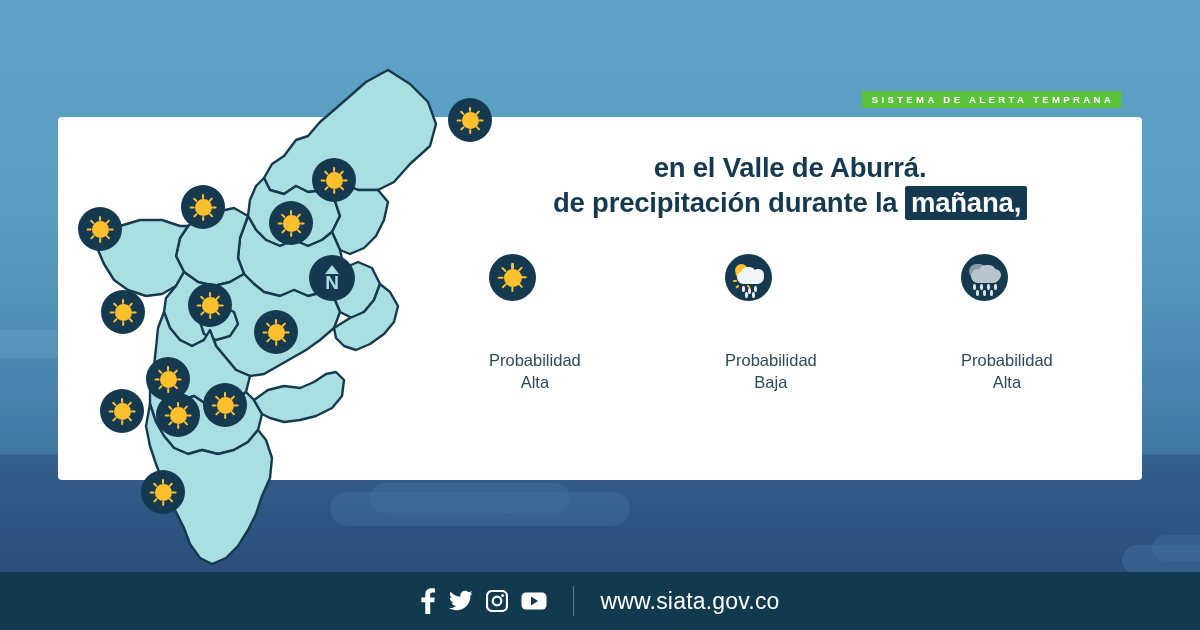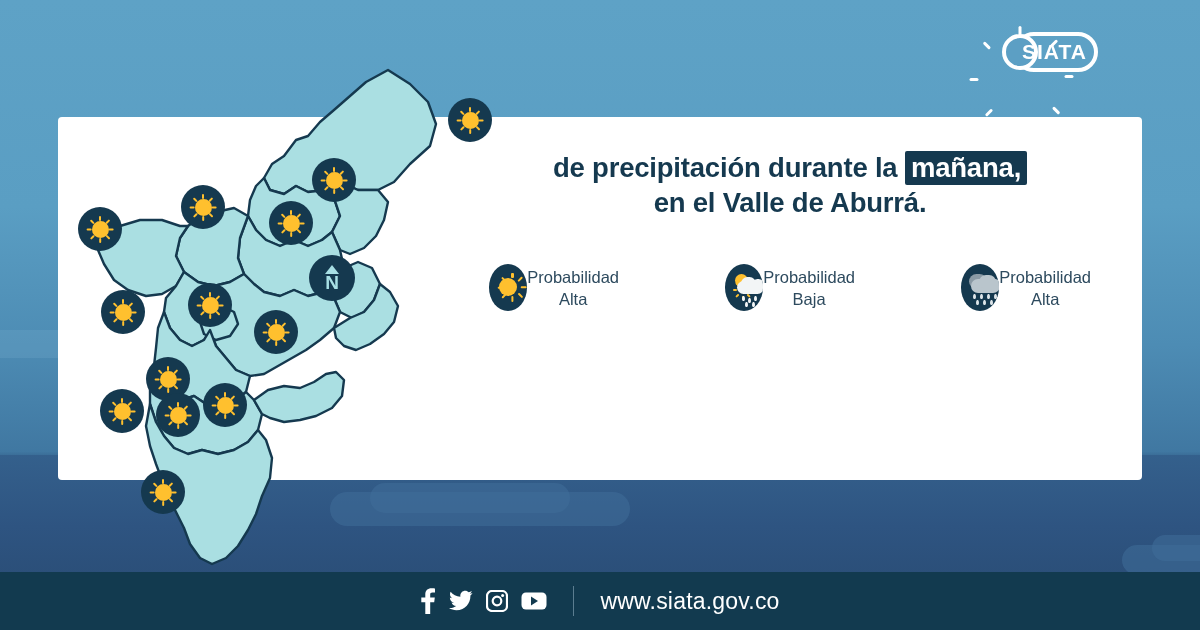--- a/index.html
+++ b/index.html
@@ -66,21 +66,21 @@
 
   
   .content{position:absolute;left:470px;top:150px;width:640px;text-align:center;}
   .title{color:#15394f;font-size:27.5px;font-weight:bold;line-height:1.28;letter-spacing:-.2px;}
   .hl{background:#15394f;color:#ffffff;padding:1px 6px 2px 6px;border-radius:2px;}
   .fecha{margin-top:18px;display:flex;align-items:baseline;justify-content:center;gap:8px;}
   .fecha-lbl{color:#2d4a5e;font-size:16.5px;letter-spacing:.3px;}
   .fecha-val{color:#15394f;font-size:15px;font-weight:bold;letter-spacing:-.2px;}
 
   .legend{margin-top:34px;display:flex;justify-content:center;gap:106px;}
-  .legend-item{width:130px;display:flex;flex-direction:row;align-items:flex-end;}
+  .legend-item{width:130px;display:flex;flex-direction:column;align-items:flex-start;gap:36px;}
   .legend-icon{width:47px;height:47px;border-radius:50%;background:#15394f;position:relative;
     overflow:hidden;}
   .legend-label{margin-top:13px;color:#2d4a5e;font-size:16.5px;line-height:1.32;}
 
   
   .li-sun{position:absolute;left:50%;top:50%;width:18px;height:18px;margin:-9px 0 0 -9px;
     background:#ffc02e;border-radius:50%;}
   .li-ray{position:absolute;left:50%;top:50%;width:2.4px;height:5.5px;background:#ffc02e;
     border-radius:1px;transform-origin:1.2px 14.5px;}
   .li-sun-sm{position:absolute;left:10px;top:10px;width:13px;height:13px;background:#ffc02e;
@@ -110,34 +110,22 @@
 
   <div class="deco-cloud" style="left:330px;top:492px;width:300px;height:34px;border-radius:18px;"></div>
   <div class="deco-cloud" style="left:370px;top:483px;width:200px;height:30px;border-radius:16px;"></div>
   <div class="deco-cloud" style="left:1122px;top:545px;width:120px;height:30px;border-radius:16px;"></div>
   <div class="deco-cloud" style="left:1152px;top:535px;width:70px;height:26px;border-radius:14px;"></div>
   <div class="deco-cloud l" style="left:-20px;top:330px;width:150px;height:28px;border-radius:14px;"></div>
 
   <div class="panel"></div>
 
   <div class="logos">
-    <div class="siata-logo">
-      <div class="siata-cloud"></div>
-      <div class="siata-sun"></div>
-      <div class="ray" style="transform:rotate(0deg) translate(-1.5px,-26px);left:28px;top:36px;"></div>
-      <div class="ray" style="transform:rotate(45deg) translate(-1.5px,-26px);left:28px;top:36px;"></div>
-      <div class="ray" style="transform:rotate(90deg) translate(-1.5px,-26px);left:28px;top:36px;"></div>
-      <div class="ray" style="transform:rotate(135deg) translate(-1.5px,-26px);left:28px;top:36px;"></div>
-      <div class="ray" style="transform:rotate(180deg) translate(-1.5px,-26px);left:28px;top:36px;"></div>
-      <div class="ray" style="transform:rotate(225deg) translate(-1.5px,-26px);left:28px;top:36px;"></div>
-      <div class="ray" style="transform:rotate(270deg) translate(-1.5px,-26px);left:28px;top:36px;"></div>
-      <div class="ray" style="transform:rotate(315deg) translate(-1.5px,-26px);left:28px;top:36px;"></div>
-      <div class="siata-word">SIATA</div>
-    </div>
   </div>
+  <div class="tagline">SISTEMA DE ALERTA TEMPRANA</div>
 
   <div class="map-wrap">
     <svg width="380" height="530" viewBox="0 0 380 530">
       <g fill="#aadfe2" stroke="#15394f" stroke-width="2.4" stroke-linejoin="round">
 
         <path d="M330 30 L352 44 L370 62 L378 84 L372 106 L352 124 L336 142 L320 150
                  L300 150 L282 142 L268 150 L250 152 L238 146 L226 154 L212 150 L206 138
                  L214 124 L226 116 L238 100 L250 96 L262 82 L276 70 L292 56 L308 42 Z"></path>
 
         <path d="M206 138 L212 150 L226 154 L238 146 L250 152 L268 150 L276 158 L282 176
@@ -333,25 +321,25 @@
     </div>
 
     <div class="compass" style="left:274px;top:238px;">
       <div class="tri"></div>
       <div class="n">N</div>
     </div>
   </div>
 
   <div class="content">
     <div class="title">
+      <div>en el Valle de Aburrá.</div>
       <div>
         <span>de precipitación durante la</span>
         <span class="hl">mañana,</span>
       </div>
-      <div>en el Valle de Aburrá.</div>
     </div>
 
 
     <div class="legend">
 
       <div class="legend-item">
         <div class="legend-icon">
           <div class="li-sun"></div>
           <div class="li-ray" style="left:22.3px;top:9px;transform:rotate(0deg);"></div>
           <div class="li-ray" style="left:22.3px;top:9px;transform:rotate(45deg);"></div>

